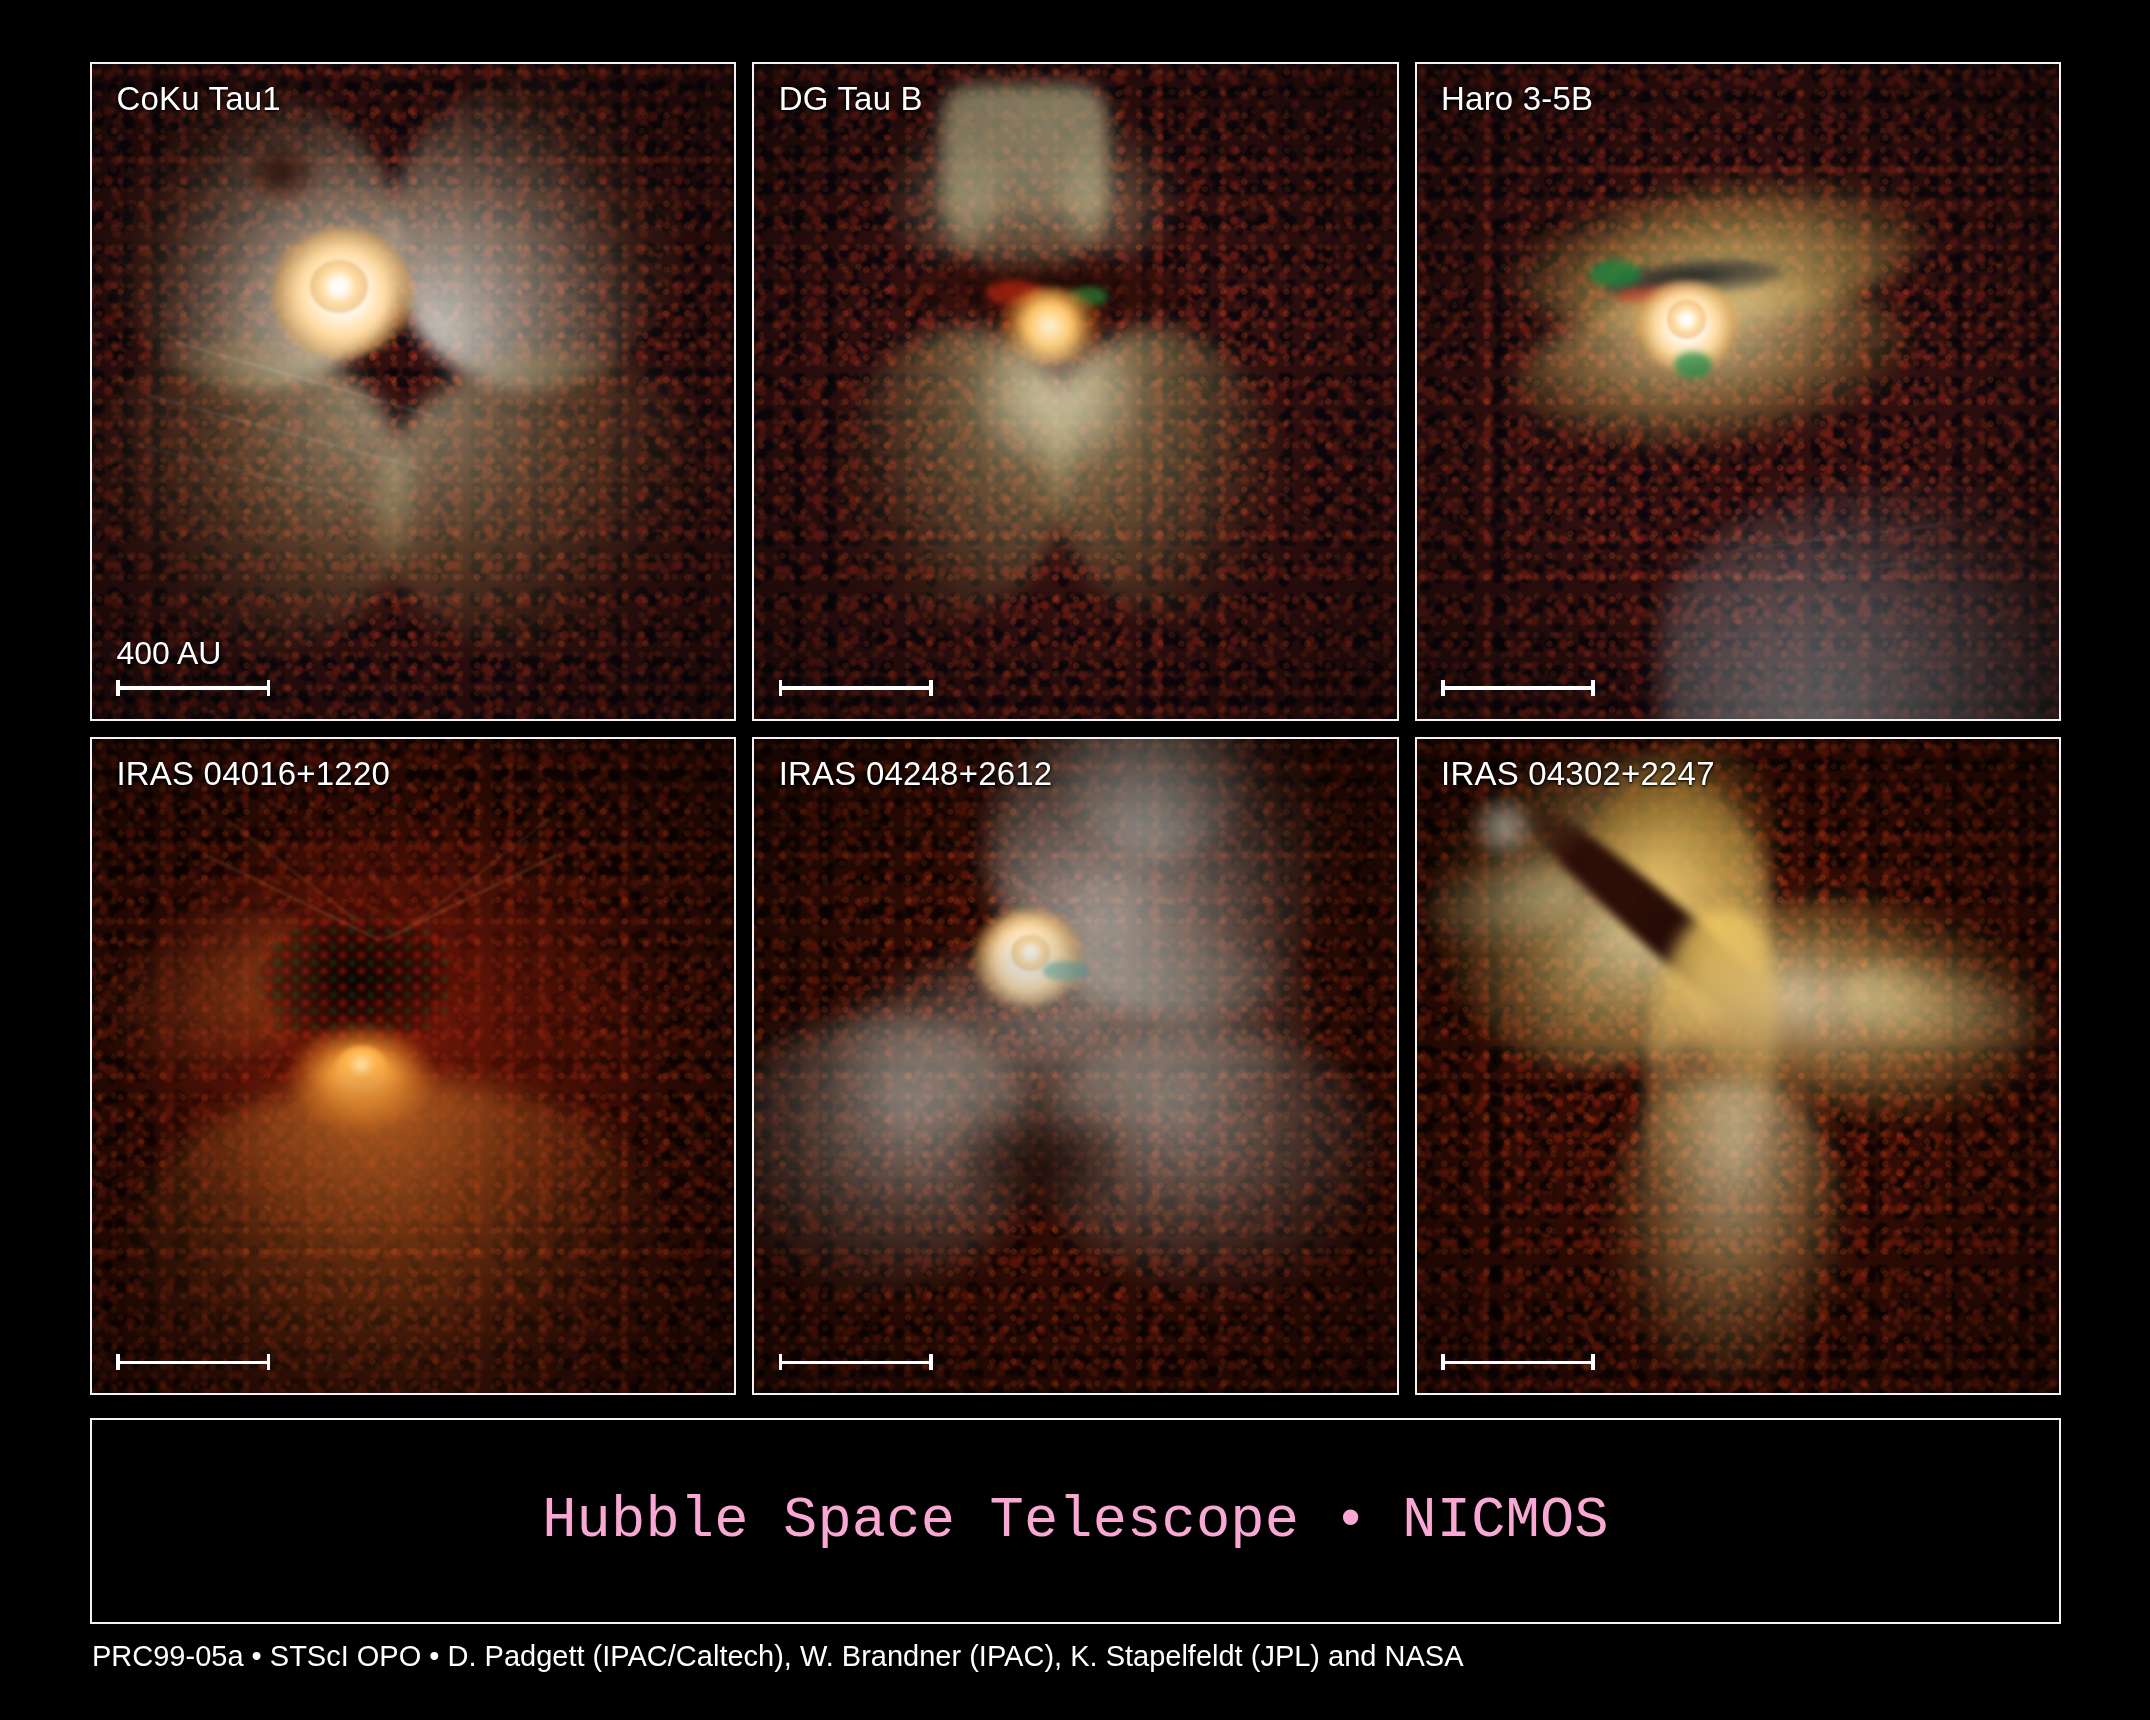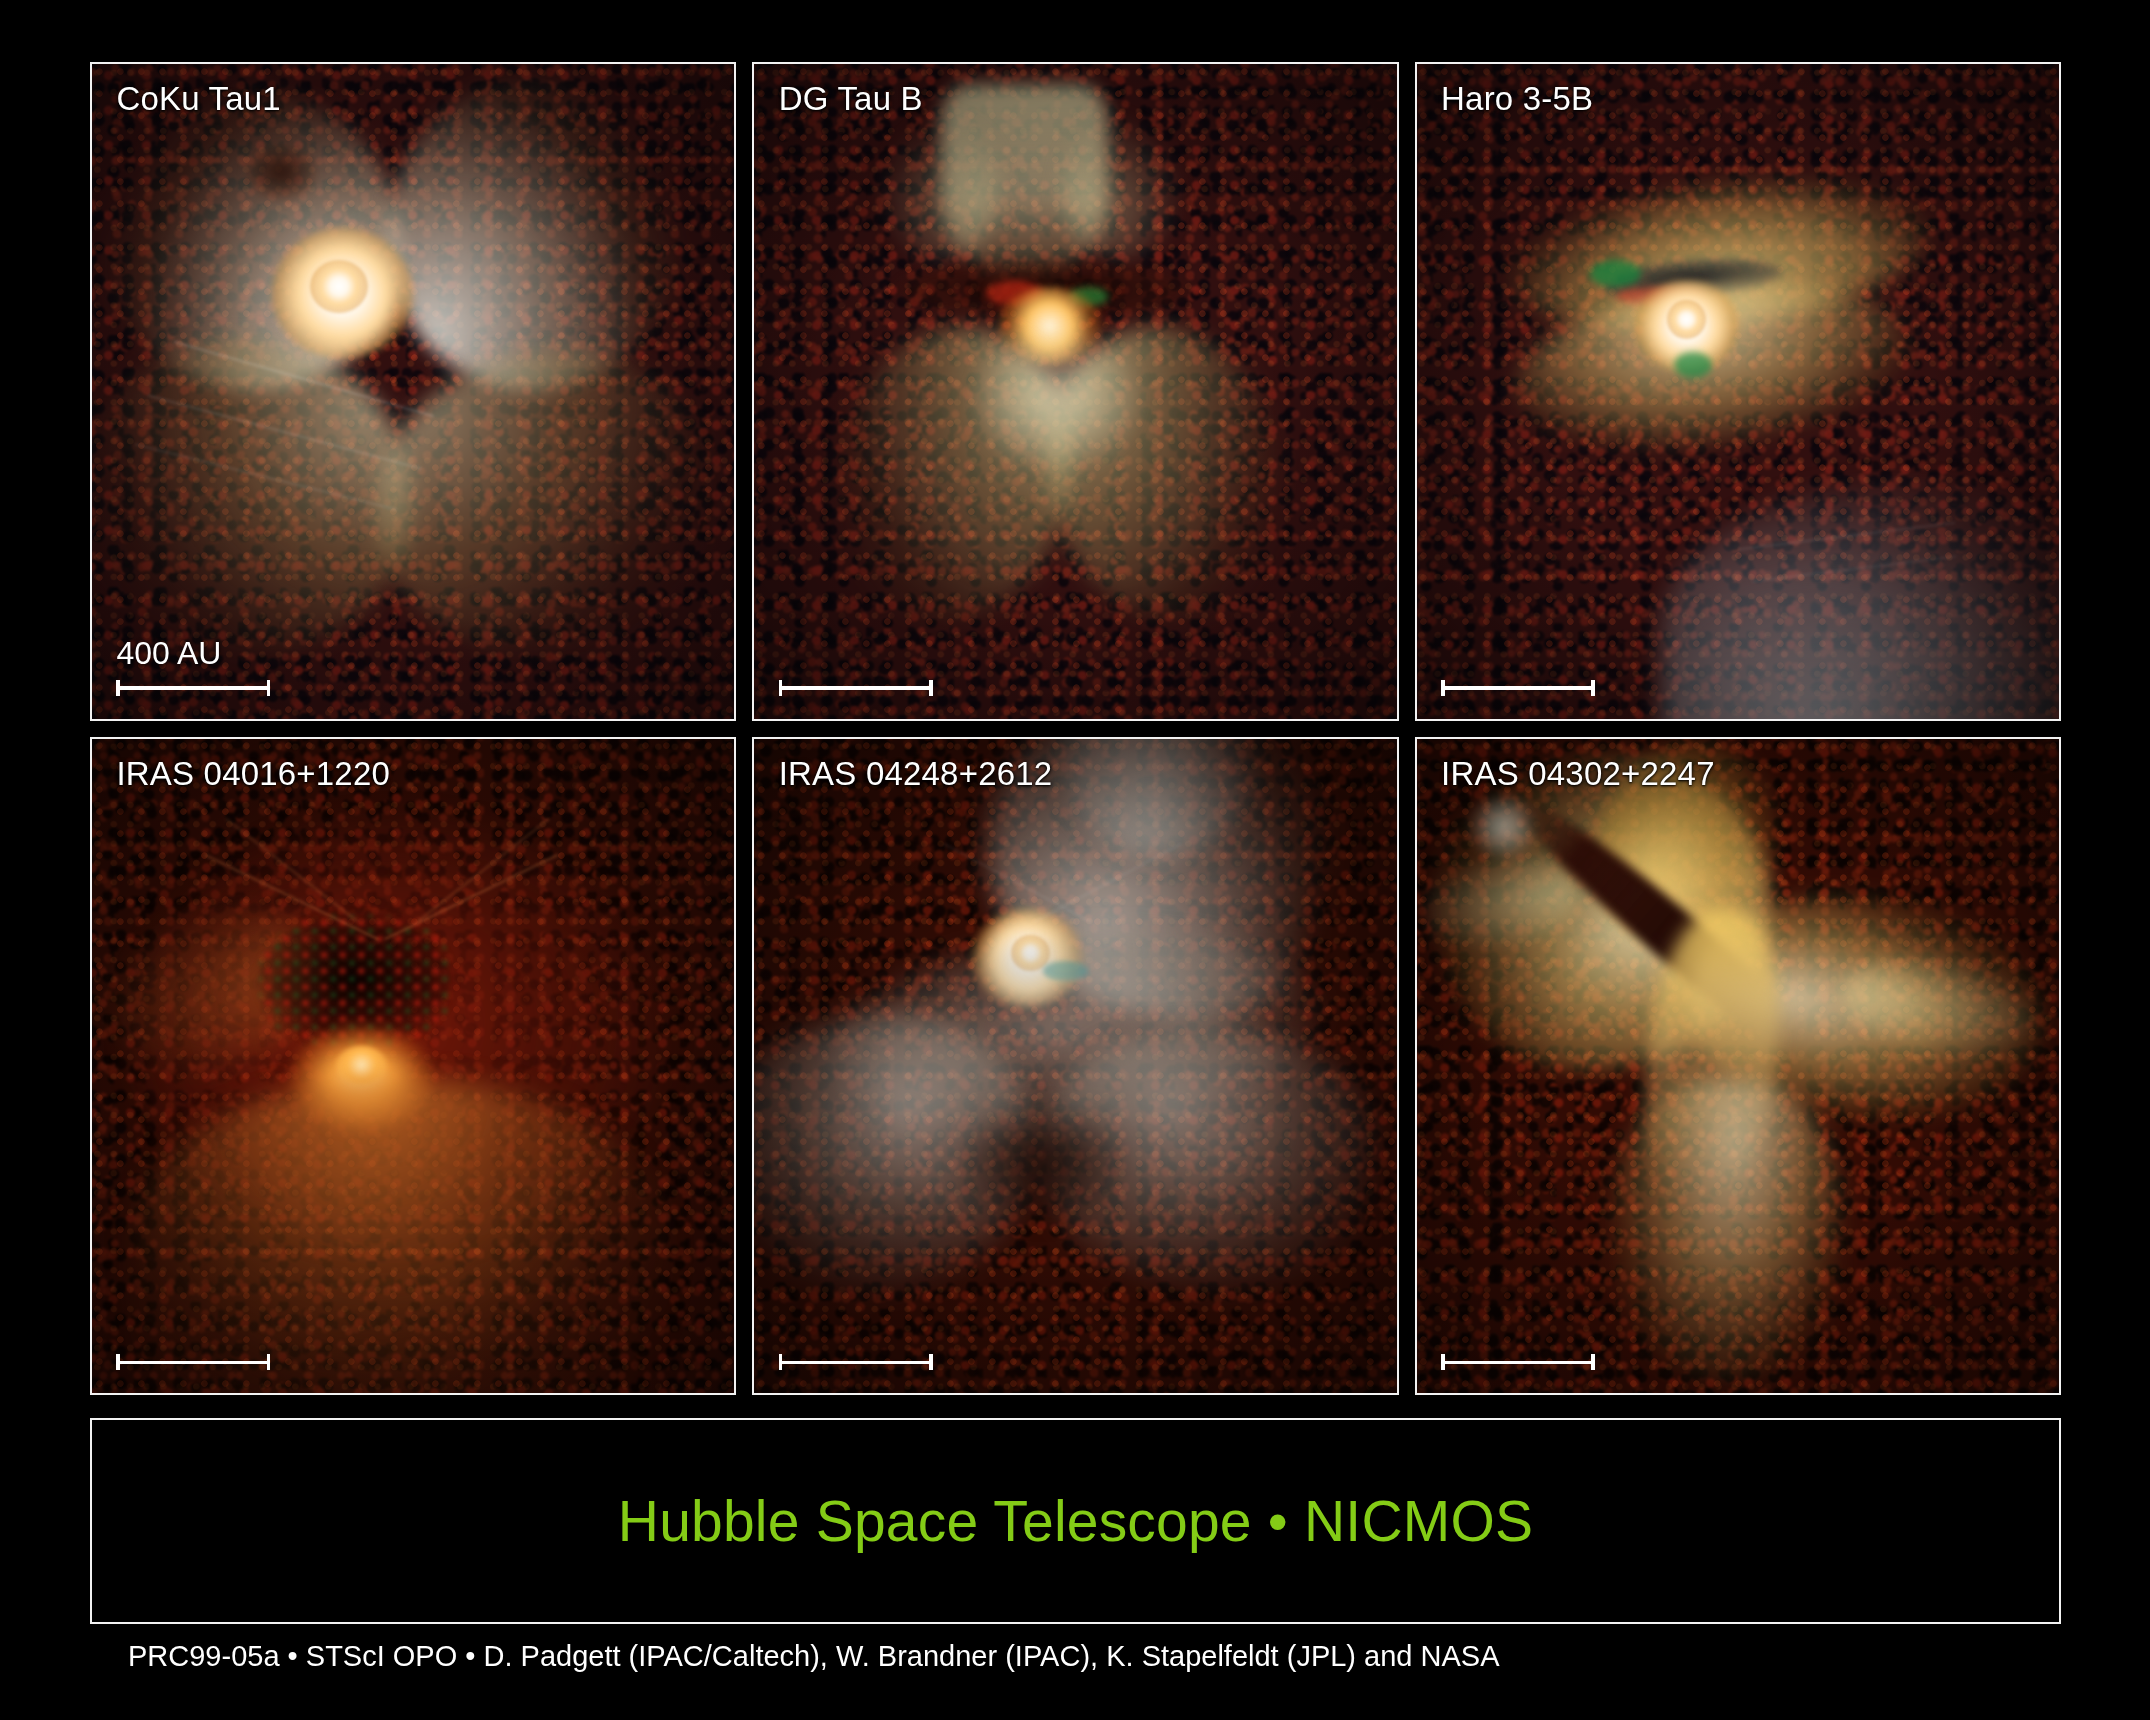--- a/index.html
+++ b/index.html
@@ -98,26 +98,26 @@
   .titlebox{
     position:absolute;left:90px;top:1418px;width:1971px;height:206px;
     border:2.2px solid #f2f2f2;background:#000;box-sizing:border-box;
     display:flex;flex-direction:column;align-items:center;justify-content:center;
   }
   .title{
     color:#fff;font-weight:bold;font-size:63px;letter-spacing:0.4px;
     line-height:1.02;margin:0 0 11.5px 0;text-align:center;white-space:nowrap;
   }
   .subtitle{
-    color:#84cc16;font-weight:normal;font-size:57px;letter-spacing:0.2px;
-    line-height:1.02;margin:5px;text-align:center;white-space:nowrap;
+    color:#f9a8d4;font-weight:normal;font-size:57px;letter-spacing:0.2px;
+    line-height:1.02;margin:5px;text-align:center;white-space:nowrap;font-family:Liberation Mono, monospace;
   }
   .credit{
     position:absolute;left:92px;top:1640px;
-    color:#fff;font-size:29px;white-space:nowrap;margin-left:36px;
+    color:#fff;font-size:29px;white-space:nowrap;
   }
 </style>
 </head>
 <body>
 
 <div class="poster">
 
   <div class="grid">
 
     <div class="panel">

